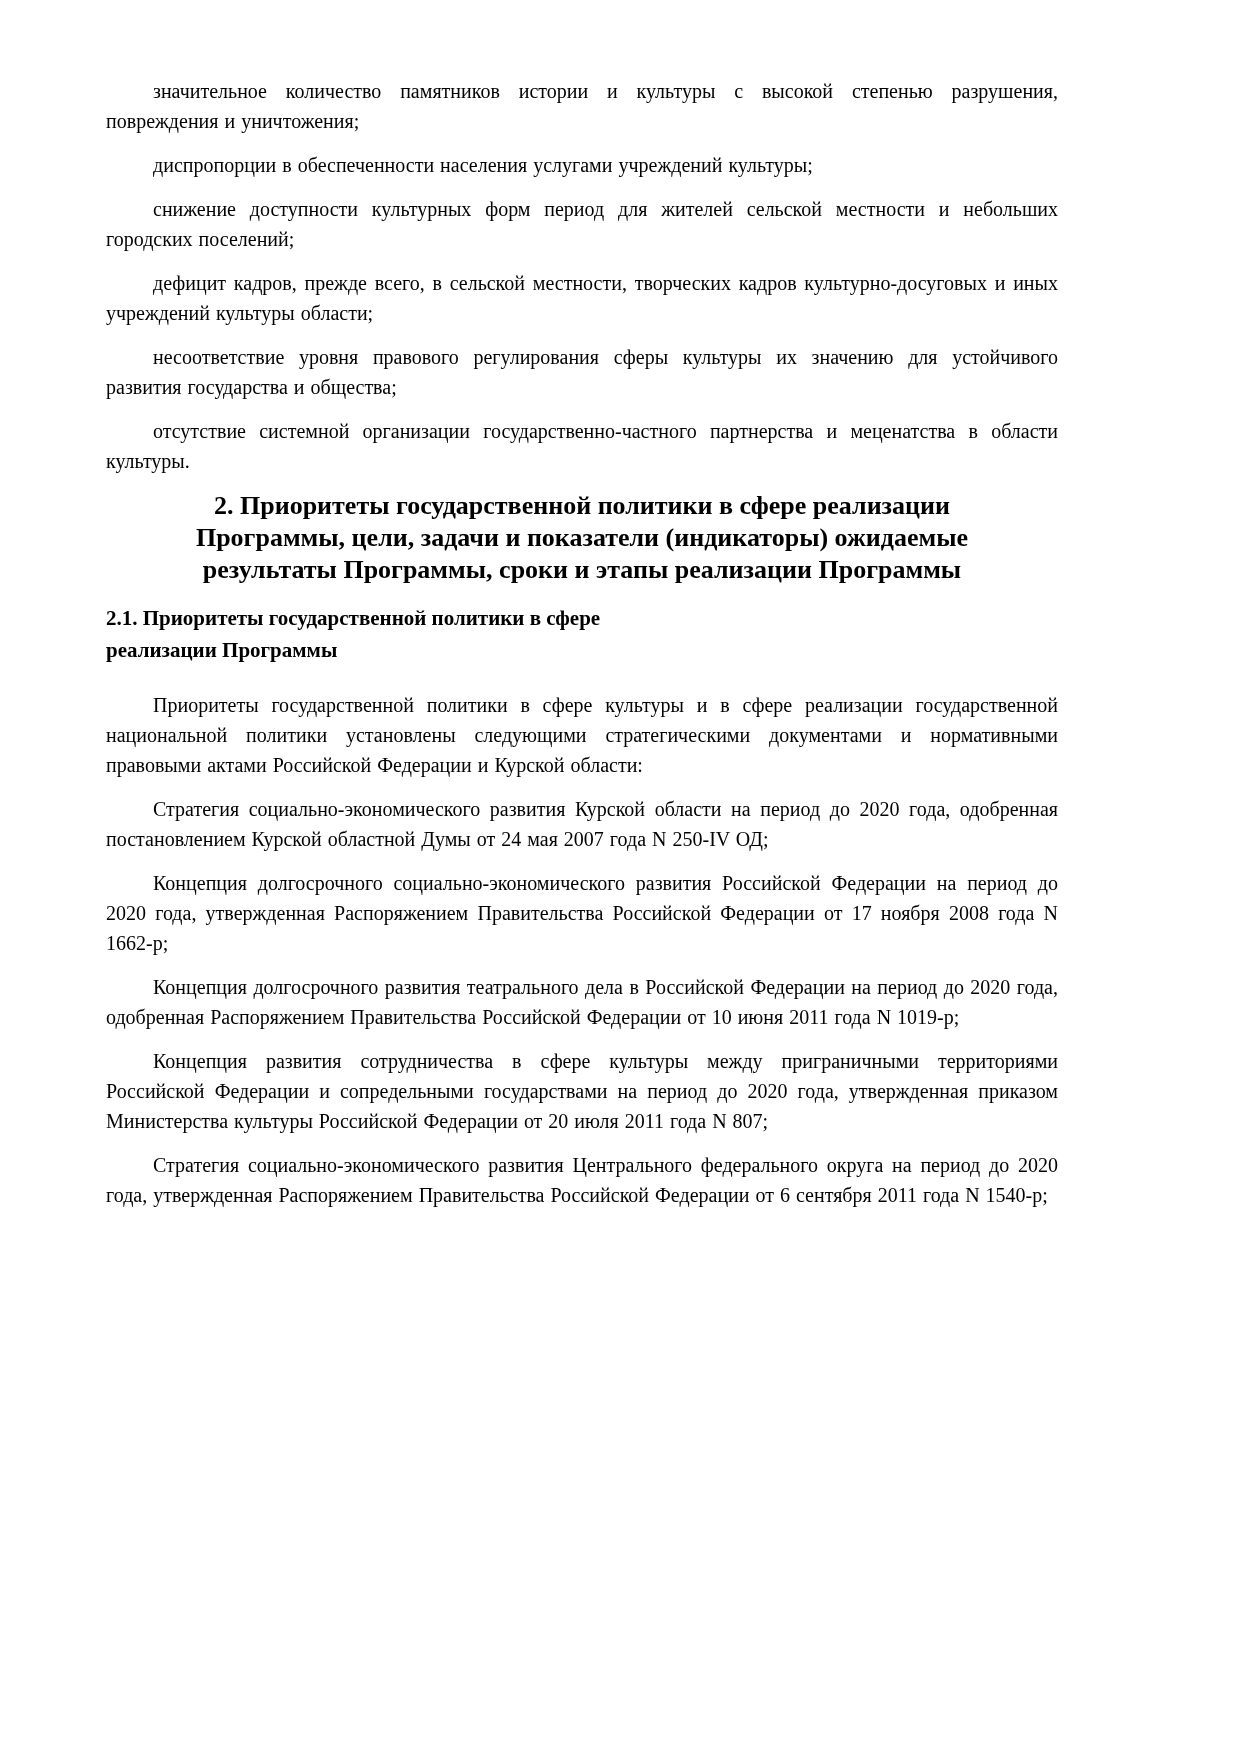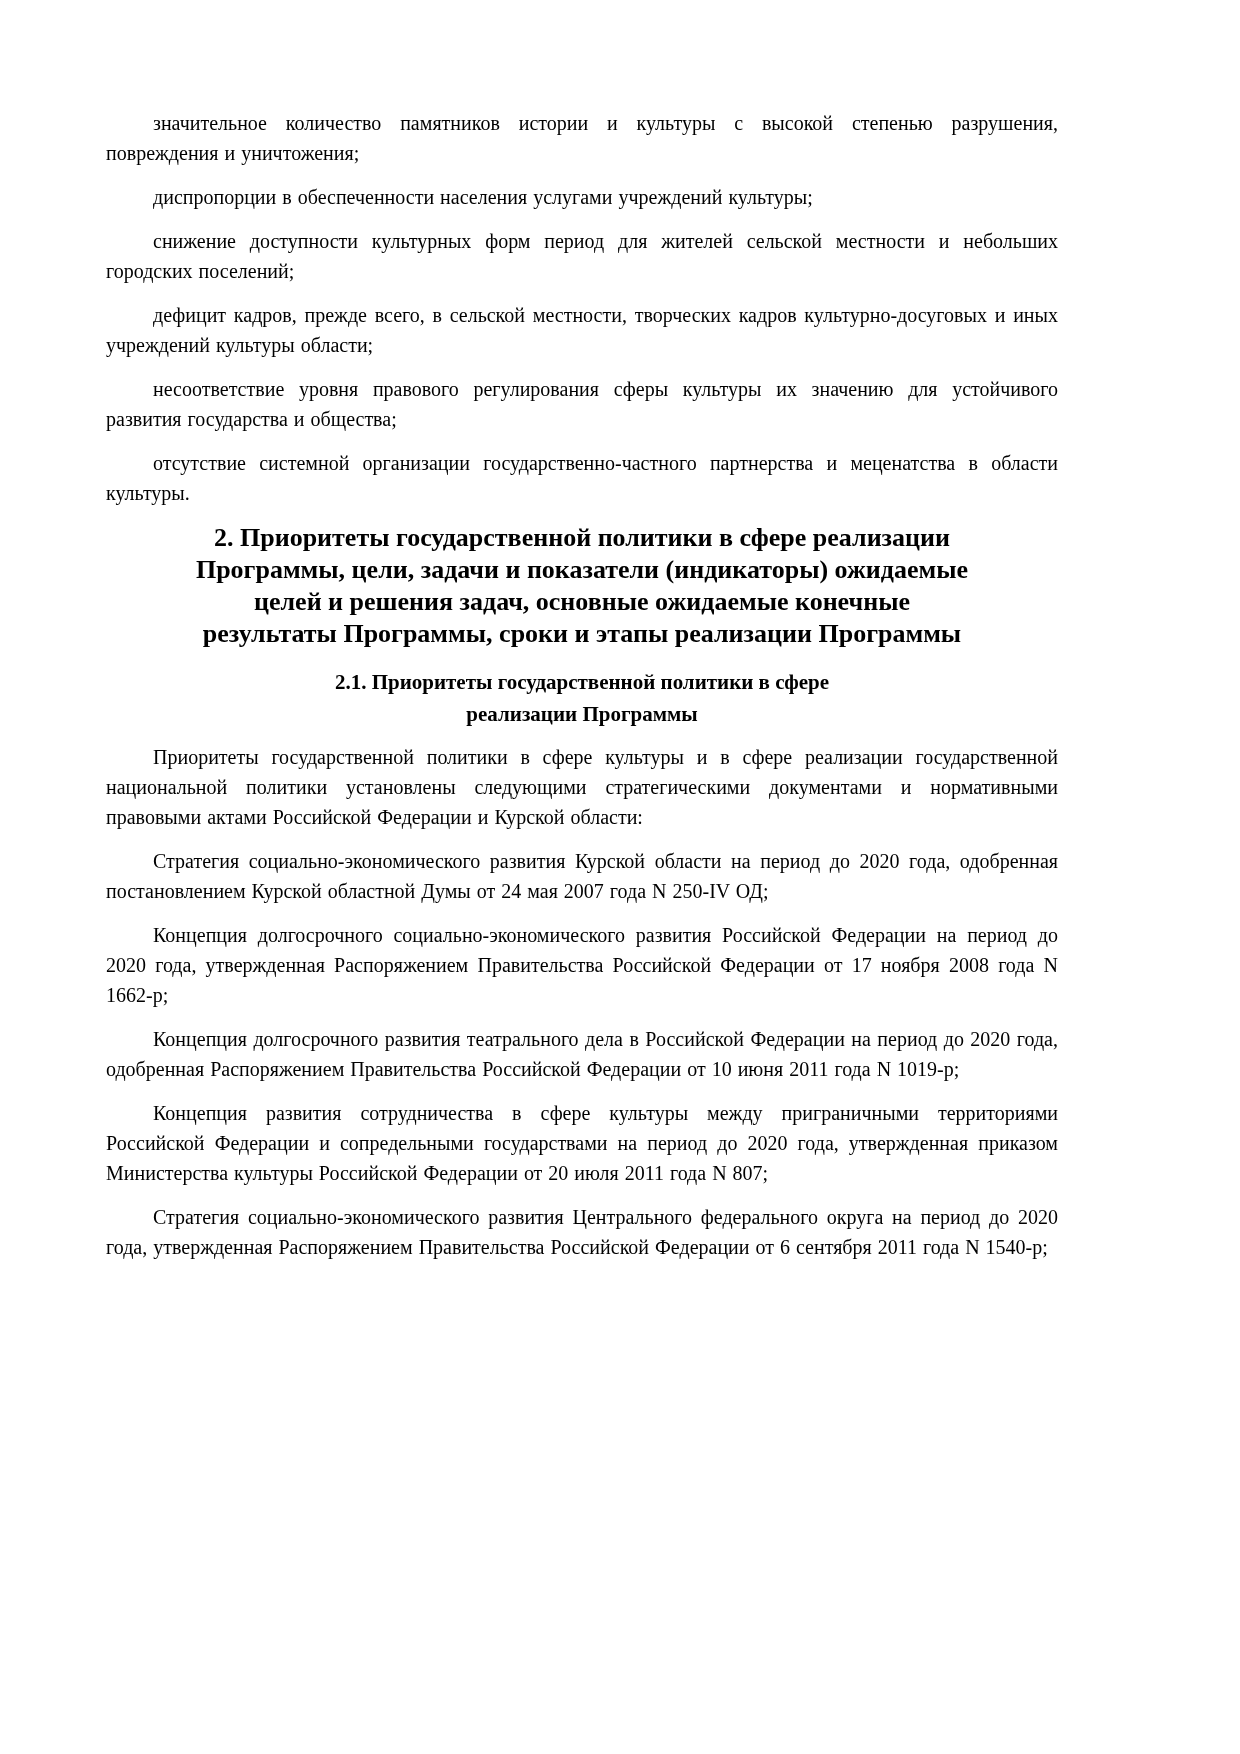--- a/index.html
+++ b/index.html
@@ -2,21 +2,21 @@
 <html lang="ru"><head>
 <meta charset="utf-8">
 <title>Document Page</title>
 <style>
   * { box-sizing: border-box; }
   html, body { margin: 0; padding: 0; background: #ffffff; }
   body { width: 1240px; min-height: 1754px; }
   .page {
     width: 1240px;
     min-height: 1754px;
-    padding: 108px 182px 60px 106px;
+    padding: 76px 182px 60px 106px;
     font-family: "Liberation Serif", "DejaVu Serif", serif;
     font-size: 20px;
     color: #000000;
     background: #ffffff;
   }
   .para {
     margin: 0 0 14px 0;
     text-indent: 47px;
     text-align: justify;
     line-height: 30px;
@@ -24,42 +24,41 @@
   }
   .heading {
     font-weight: bold;
     text-align: center;
     font-size: 26px;
     line-height: 32px;
     margin: 14px 0 16px 0;
   }
   .subheading {
     font-weight: bold;
-    text-align: center;
+    text-align: left;
     font-size: 21px;
     line-height: 32px;
-    margin: 16px 0 12px 0;
+    margin: 16px 0 24px 0;
   }
 </style>
 </head>
 <body>
 
 <div class="page">
 
   <p class="para">значительное количество памятников истории и культуры с высокой степенью разрушения, повреждения и уничтожения;</p>
   <p class="para">диспропорции в обеспеченности населения услугами учреждений культуры;</p>
   <p class="para">снижение доступности культурных форм период для жителей сельской местности и небольших городских поселений;</p>
   <p class="para">дефицит кадров, прежде всего, в сельской местности, творческих кадров культурно-досуговых и иных учреждений культуры области;</p>
   <p class="para">несоответствие уровня правового регулирования сферы культуры их значению для устойчивого развития государства и общества;</p>
   <p class="para">отсутствие системной организации государственно-частного партнерства и меценатства в области культуры.</p>
 
   <div class="heading">
     <div>2. Приоритеты государственной политики в сфере реализации</div>
     <div>Программы, цели, задачи и показатели (индикаторы) ожидаемые</div>
-    <div>целей и решения задач, основные ожидаемые конечные</div>
     <div>результаты Программы, сроки и этапы реализации Программы</div>
   </div>
 
   <div class="subheading">
     <div>2.1. Приоритеты государственной политики в сфере</div>
     <div>реализации Программы</div>
   </div>
 
   <p class="para">Приоритеты государственной политики в сфере культуры и в сфере реализации государственной национальной политики установлены следующими стратегическими документами и нормативными правовыми актами Российской Федерации и Курской области:</p>
   <p class="para">Стратегия социально-экономического развития Курской области на период до 2020 года, одобренная постановлением Курской областной Думы от 24 мая 2007 года N 250-IV ОД;</p>

